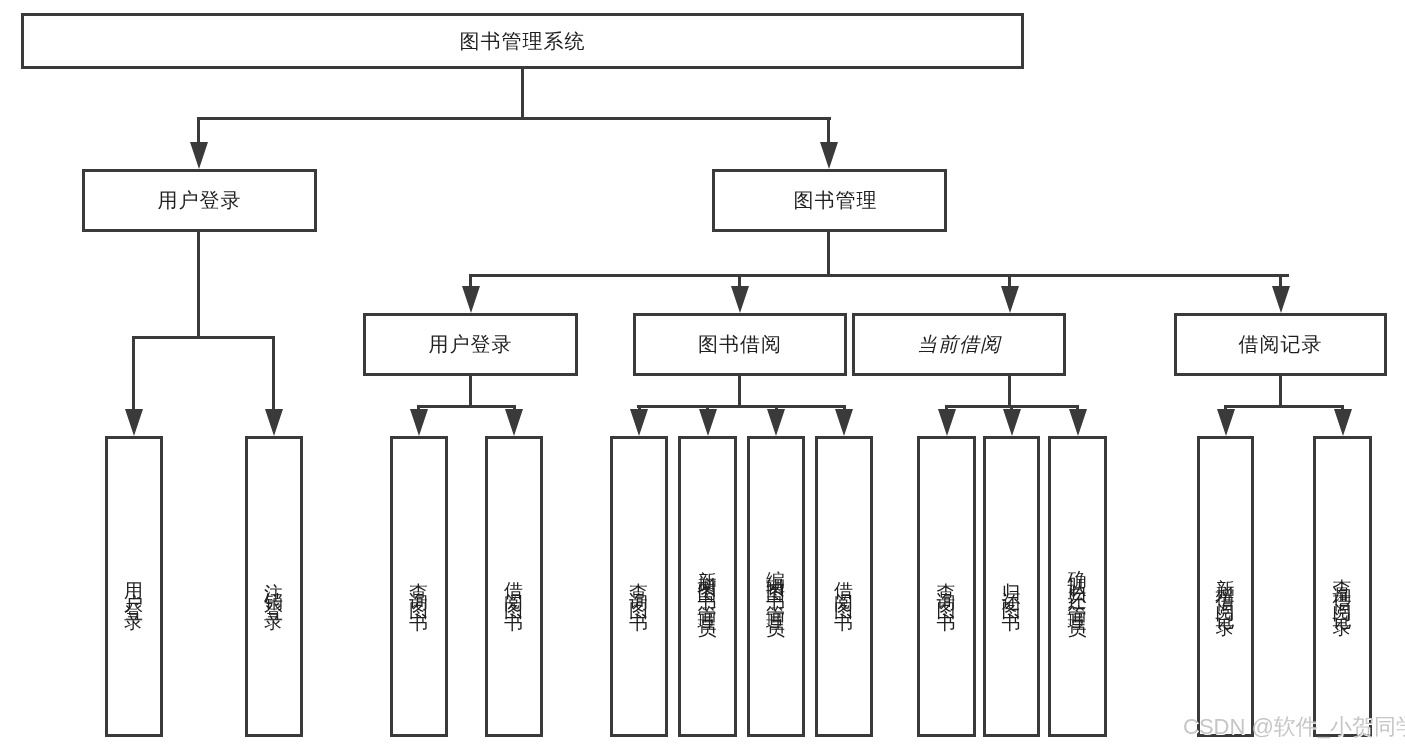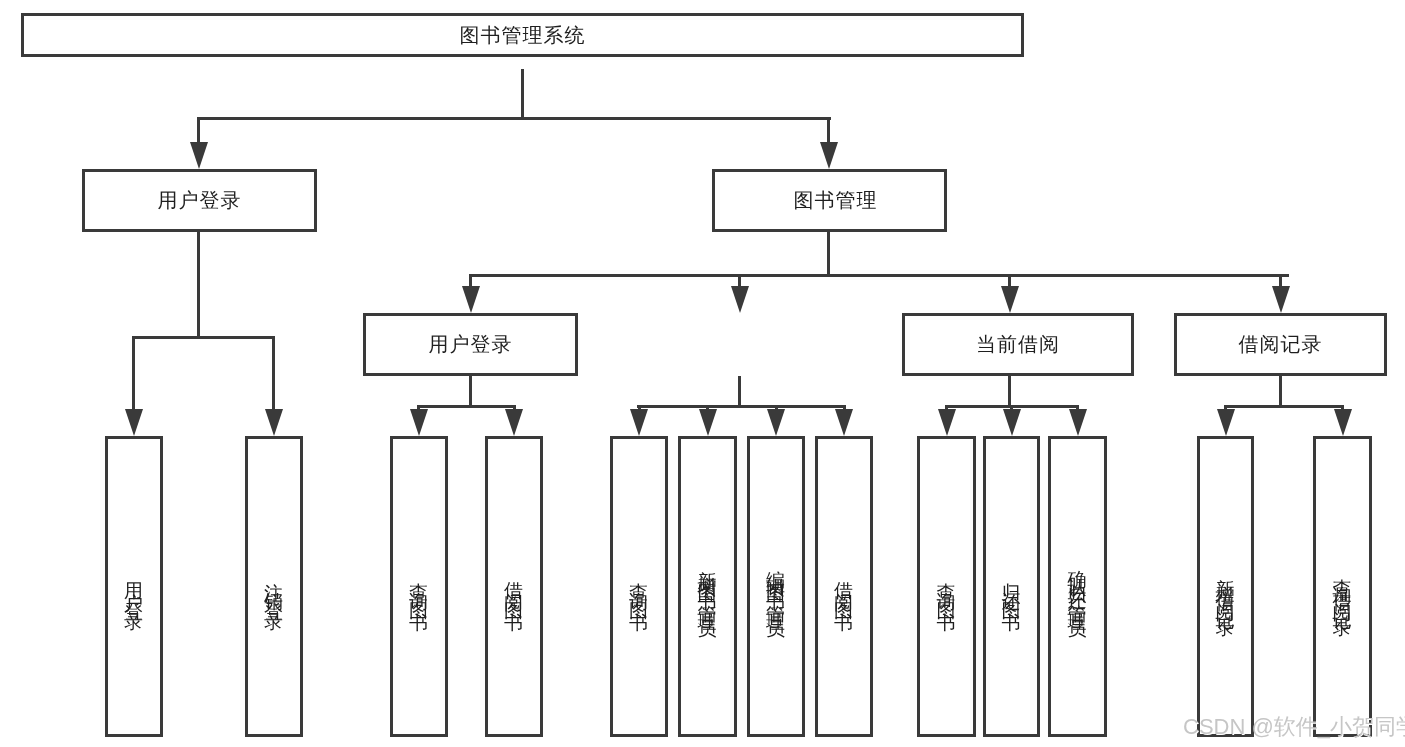--- a/index.html
+++ b/index.html
@@ -52,21 +52,21 @@
     text-shadow:1px 1px 0 #ffffff;
     z-index:10;
     white-space:nowrap;
   }
 </style>
 </head>
 <body>
 
 <div class="canvas">
 
-  <div class="node" style="left:21px;top:13px;width:1003px;height:44px;">
+  <div class="node" style="left:21px;top:13px;width:1003px;height:56px;">
     <span>图书管理系统</span>
   </div>
 
   <div class="vline" style="left:521px;top:69px;width:3px;height:48px;"></div>
   <div class="hline" style="left:197px;top:117px;width:634px;height:3px;"></div>
   <div class="vline" style="left:197px;top:117px;width:3px;height:28px;"></div>
   <div class="arrow" style="left:190px;top:142px;"></div>
   <div class="vline" style="left:827px;top:117px;width:3px;height:28px;"></div>
   <div class="arrow" style="left:820px;top:142px;"></div>
 
@@ -91,21 +91,24 @@
   <div class="vline" style="left:738px;top:274px;width:3px;height:14px;"></div>
   <div class="arrow" style="left:731px;top:286px;"></div>
   <div class="vline" style="left:1008px;top:274px;width:3px;height:14px;"></div>
   <div class="arrow" style="left:1001px;top:286px;"></div>
   <div class="vline" style="left:1279px;top:274px;width:3px;height:14px;"></div>
   <div class="arrow" style="left:1272px;top:286px;"></div>
 
   <div class="node" style="left:363px;top:313px;width:215px;height:63px;">
     <span>用户登录</span>
   </div>
-  <div class="node" style="left:902px;top:313px;width:232px;height:63px;">
+  <div class="node" style="left:633px;top:313px;width:214px;height:63px;">
+    <span>图书借阅</span>
+  </div>
+  <div class="node" style="left:852px;top:313px;width:214px;height:63px;font-style:italic;">
     <span>当前借阅</span>
   </div>
   <div class="node" style="left:1174px;top:313px;width:213px;height:63px;">
     <span>借阅记录</span>
   </div>
 
   <div class="vline" style="left:469px;top:376px;width:3px;height:32px;"></div>
   <div class="hline" style="left:417px;top:405px;width:99px;height:3px;"></div>
   <div class="vline" style="left:417px;top:405px;width:3px;height:10px;"></div>
   <div class="arrow" style="left:410px;top:409px;"></div>

